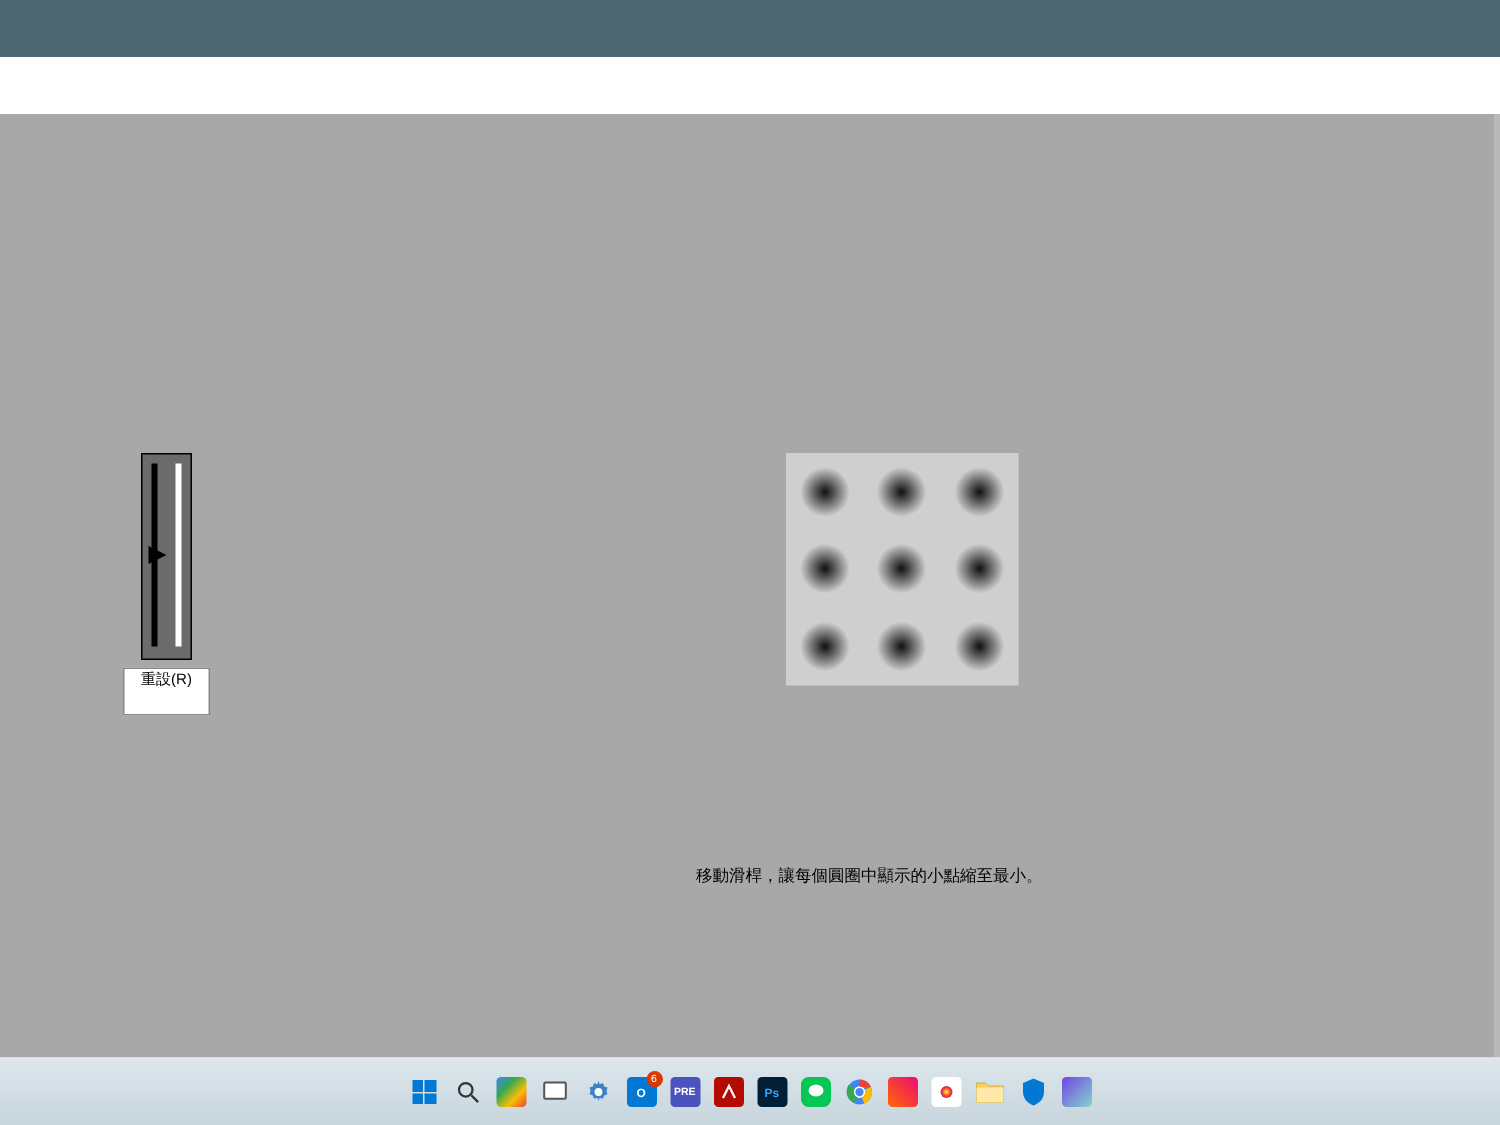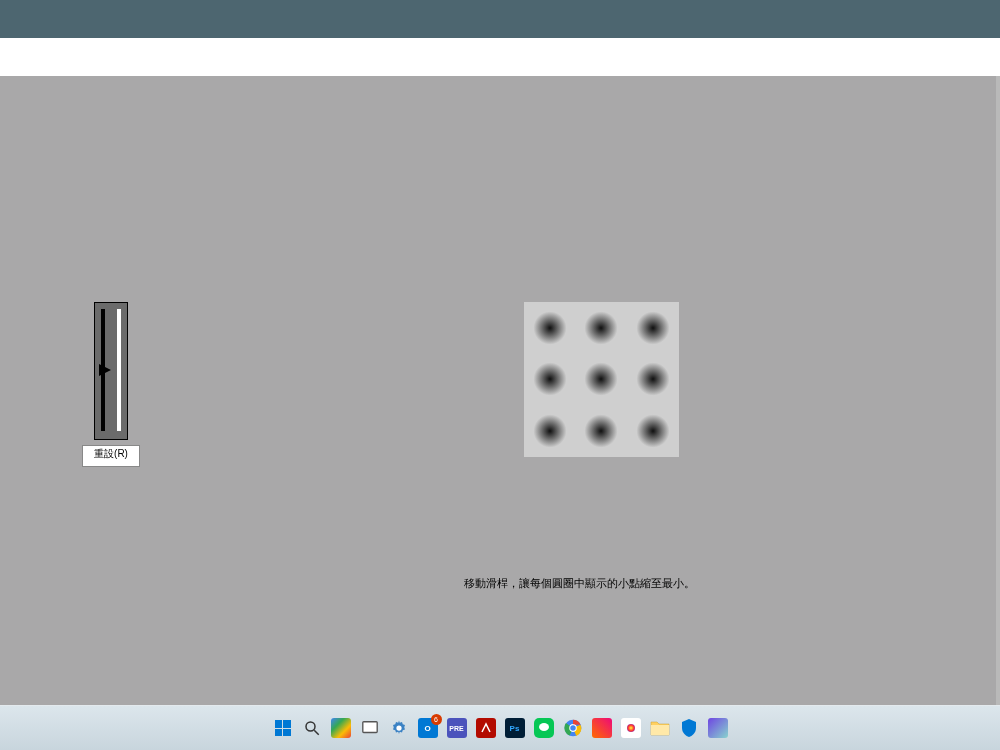--- a/index.html
+++ b/index.html
@@ -60,21 +60,21 @@
       height: 14px;
     }
     
     .slider-thumb svg { display: block; }
     
     .reset-btn {
       position: absolute;
       left: 82px;
       top: 369px;
       width: 58px;
-      height: 22px;
+      height: 32px;
       background: #ffffff;
       border: 1px solid #888;
       font-size: 10px;
       line-height: 16px;
       text-align: center;
       color: #000;
       cursor: pointer;
     }
     
     .calib-preview {

